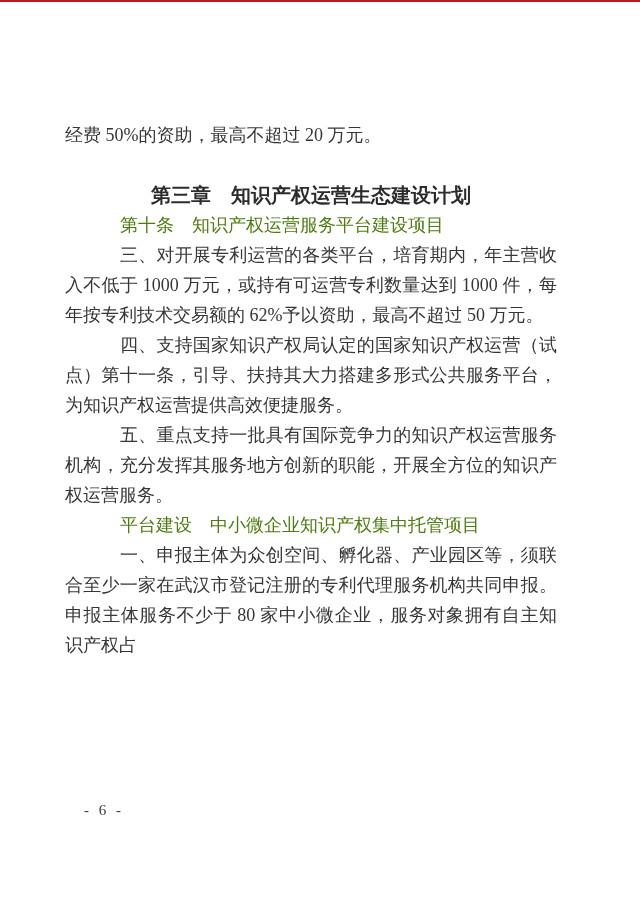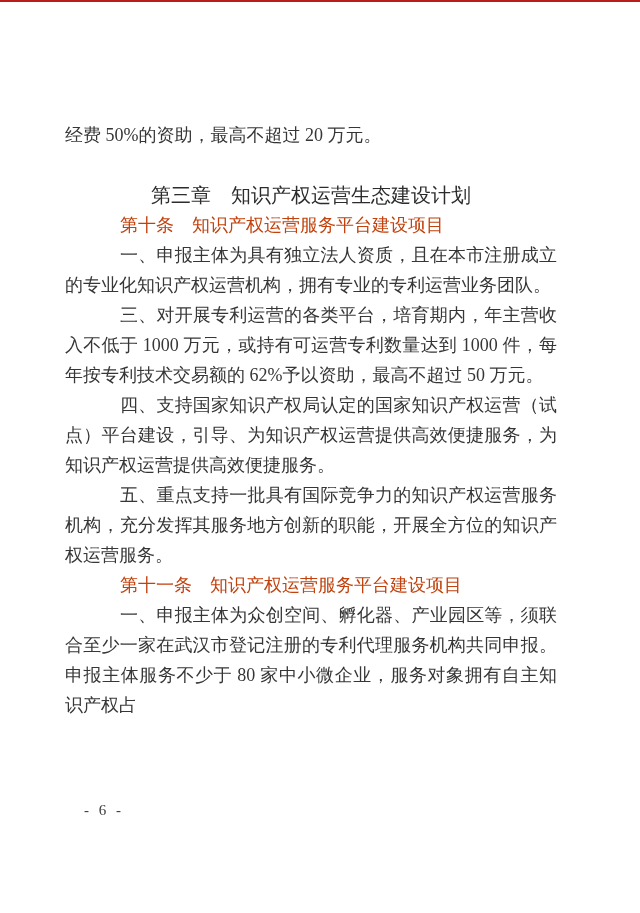--- a/index.html
+++ b/index.html
@@ -36,48 +36,47 @@
     padding: 0;
     text-indent: 55px;
   }
   p.continuation {
     text-indent: 0;
   }
   p.chapter-heading {
     text-indent: 0;
     text-align: center;
     font-family: "Liberation Sans", "DejaVu Sans", sans-serif;
-    font-weight: normal;
+    font-weight: bold;
     font-size: 20px;
     color: #2c2c2c;
     margin-top: 30px !important;
   }
   p.article-heading {
-    color: #c2410c;
+    color: #4d7c0f;
   }
   .page-number {
     position: absolute;
     left: 84px;
     top: 800px;
     font-size: 15px;
     color: #3c3c3c;
     letter-spacing: 3px;
     font-family: "Liberation Serif", "DejaVu Serif", serif;
   }
 </style>
 </head>
 <body>
 
 <div class="page">
   <div class="content">
     <p class="continuation">经费 50%的资助，最高不超过 20 万元。</p>
     <p class="chapter-heading">第三章　知识产权运营生态建设计划</p>
     <p class="article-heading">第十条　知识产权运营服务平台建设项目</p>
-    <p class="body-para">一、申报主体为具有独立法人资质，且在本市注册成立的专业化知识产权运营机构，拥有专业的专利运营业务团队。</p>
     <p class="body-para">三、对开展专利运营的各类平台，培育期内，年主营收入不低于 1000 万元，或持有可运营专利数量达到 1000 件，每年按专利技术交易额的 62%予以资助，最高不超过 50 万元。</p>
-    <p class="body-para">四、支持国家知识产权局认定的国家知识产权运营（试点）平台建设，引导、为知识产权运营提供高效便捷服务，为知识产权运营提供高效便捷服务。</p>
+    <p class="body-para">四、支持国家知识产权局认定的国家知识产权运营（试点）第十一条，引导、扶持其大力搭建多形式公共服务平台，为知识产权运营提供高效便捷服务。</p>
     <p class="body-para">五、重点支持一批具有国际竞争力的知识产权运营服务机构，充分发挥其服务地方创新的职能，开展全方位的知识产权运营服务。</p>
-    <p class="article-heading">第十一条　知识产权运营服务平台建设项目</p>
+    <p class="article-heading">平台建设　中小微企业知识产权集中托管项目</p>
     <p class="body-para">一、申报主体为众创空间、孵化器、产业园区等，须联合至少一家在武汉市登记注册的专利代理服务机构共同申报。申报主体服务不少于 80 家中小微企业，服务对象拥有自主知识产权占</p>
   </div>
 
   <div class="page-number">- 6 -</div>
 </div>
 
 </body></html>

